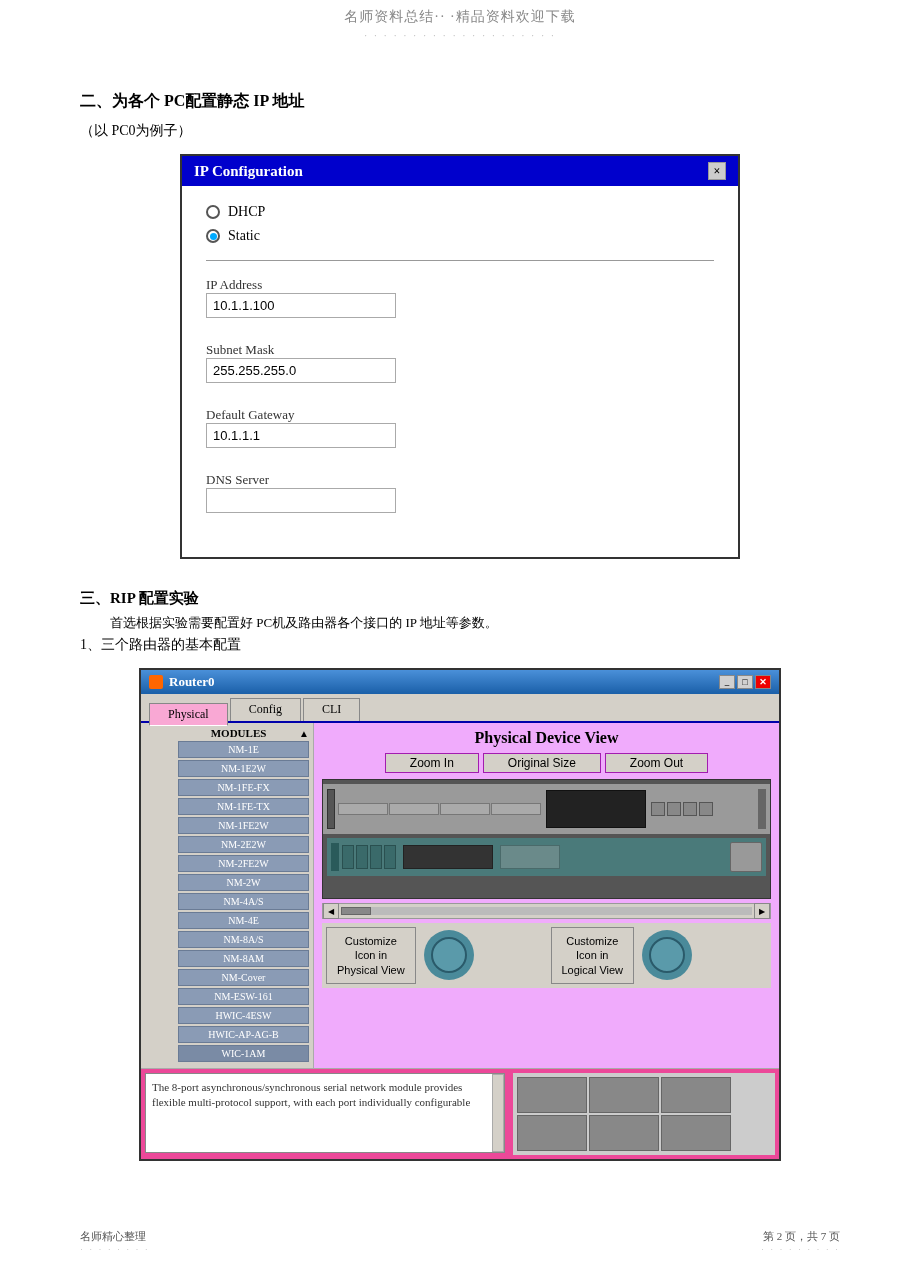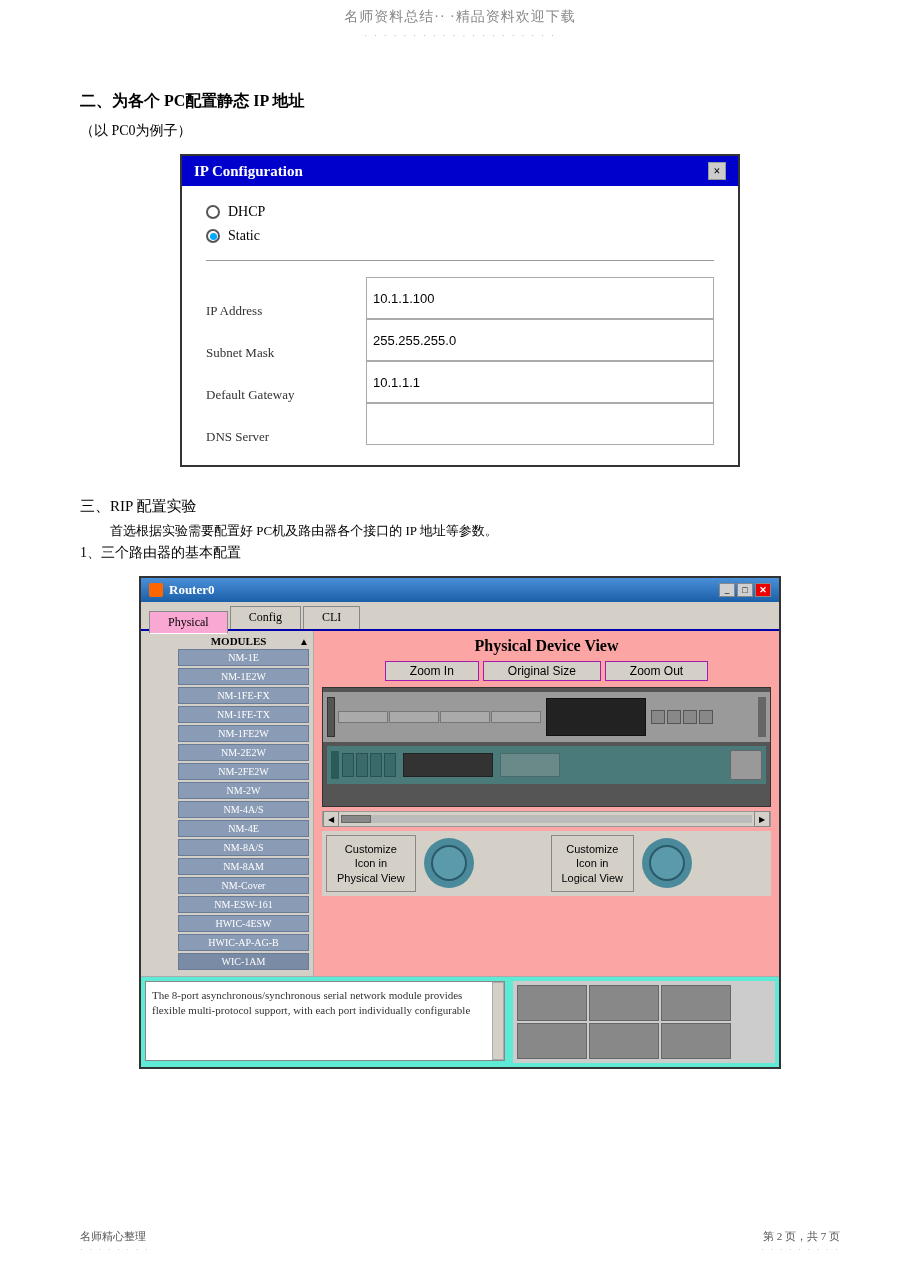--- a/index.html
+++ b/index.html
@@ -109,40 +109,41 @@
       border-radius: 50%;
       background: #00aaff;
     }
     .ip-divider {
       border: none;
       border-top: 1px solid #999;
       margin: 10px 0 16px 0;
     }
     .ip-field-row {
       display: flex;
-      align-items: flex-end;
-      margin-bottom: 0;
+      align-items: flex-start;
+      margin-bottom: 24px;
+      flex-direction: column;
     }
     .ip-field-label {
       width: 160px;
       font-size: 13px;
       color: #333;
     }
     .ip-field-input {
       flex: 1;
       border: 1px solid #aaa;
       padding: 4px 6px;
       font-size: 13px;
       height: 42px;
     }
 
     
     .section3-title {
       font-size: 15px;
-      font-weight: normal;
+      font-weight: bold;
       margin-top: 30px;
       margin-bottom: 6px;
     }
     .section3-desc {
       font-size: 13px;
       margin-bottom: 4px;
       margin-left: 30px;
     }
     .section3-sub {
       font-size: 14px;
@@ -249,21 +250,21 @@
       border: 1px solid #6a7b95;
     }
     .modules-list-container {
       overflow: hidden;
     }
 
     
     .device-view-panel {
       flex: 1;
       padding: 6px 8px;
-      background: #fca5a5;
+      background: #f0abfc;
     }
     .device-view-title {
       font-size: 16px;
       font-weight: bold;
       text-align: center;
       margin-bottom: 6px;
       color: #000;
     }
     .zoom-buttons {
       display: flex;
@@ -360,21 +361,21 @@
       width: 36px;
       height: 36px;
       border: 2px solid #2a5a6a;
       border-radius: 50%;
       background: #5a9aaa;
     }
 
     
     .description-area {
       display: flex;
-      background: #5eead4;
+      background: #ec4899;
       border-top: 1px solid #aaa;
     }
     .desc-text-box {
       width: 360px;
       background: #fff;
       border: 1px solid #888;
       margin: 4px;
       padding: 6px;
       font-size: 11px;
       line-height: 1.4;

